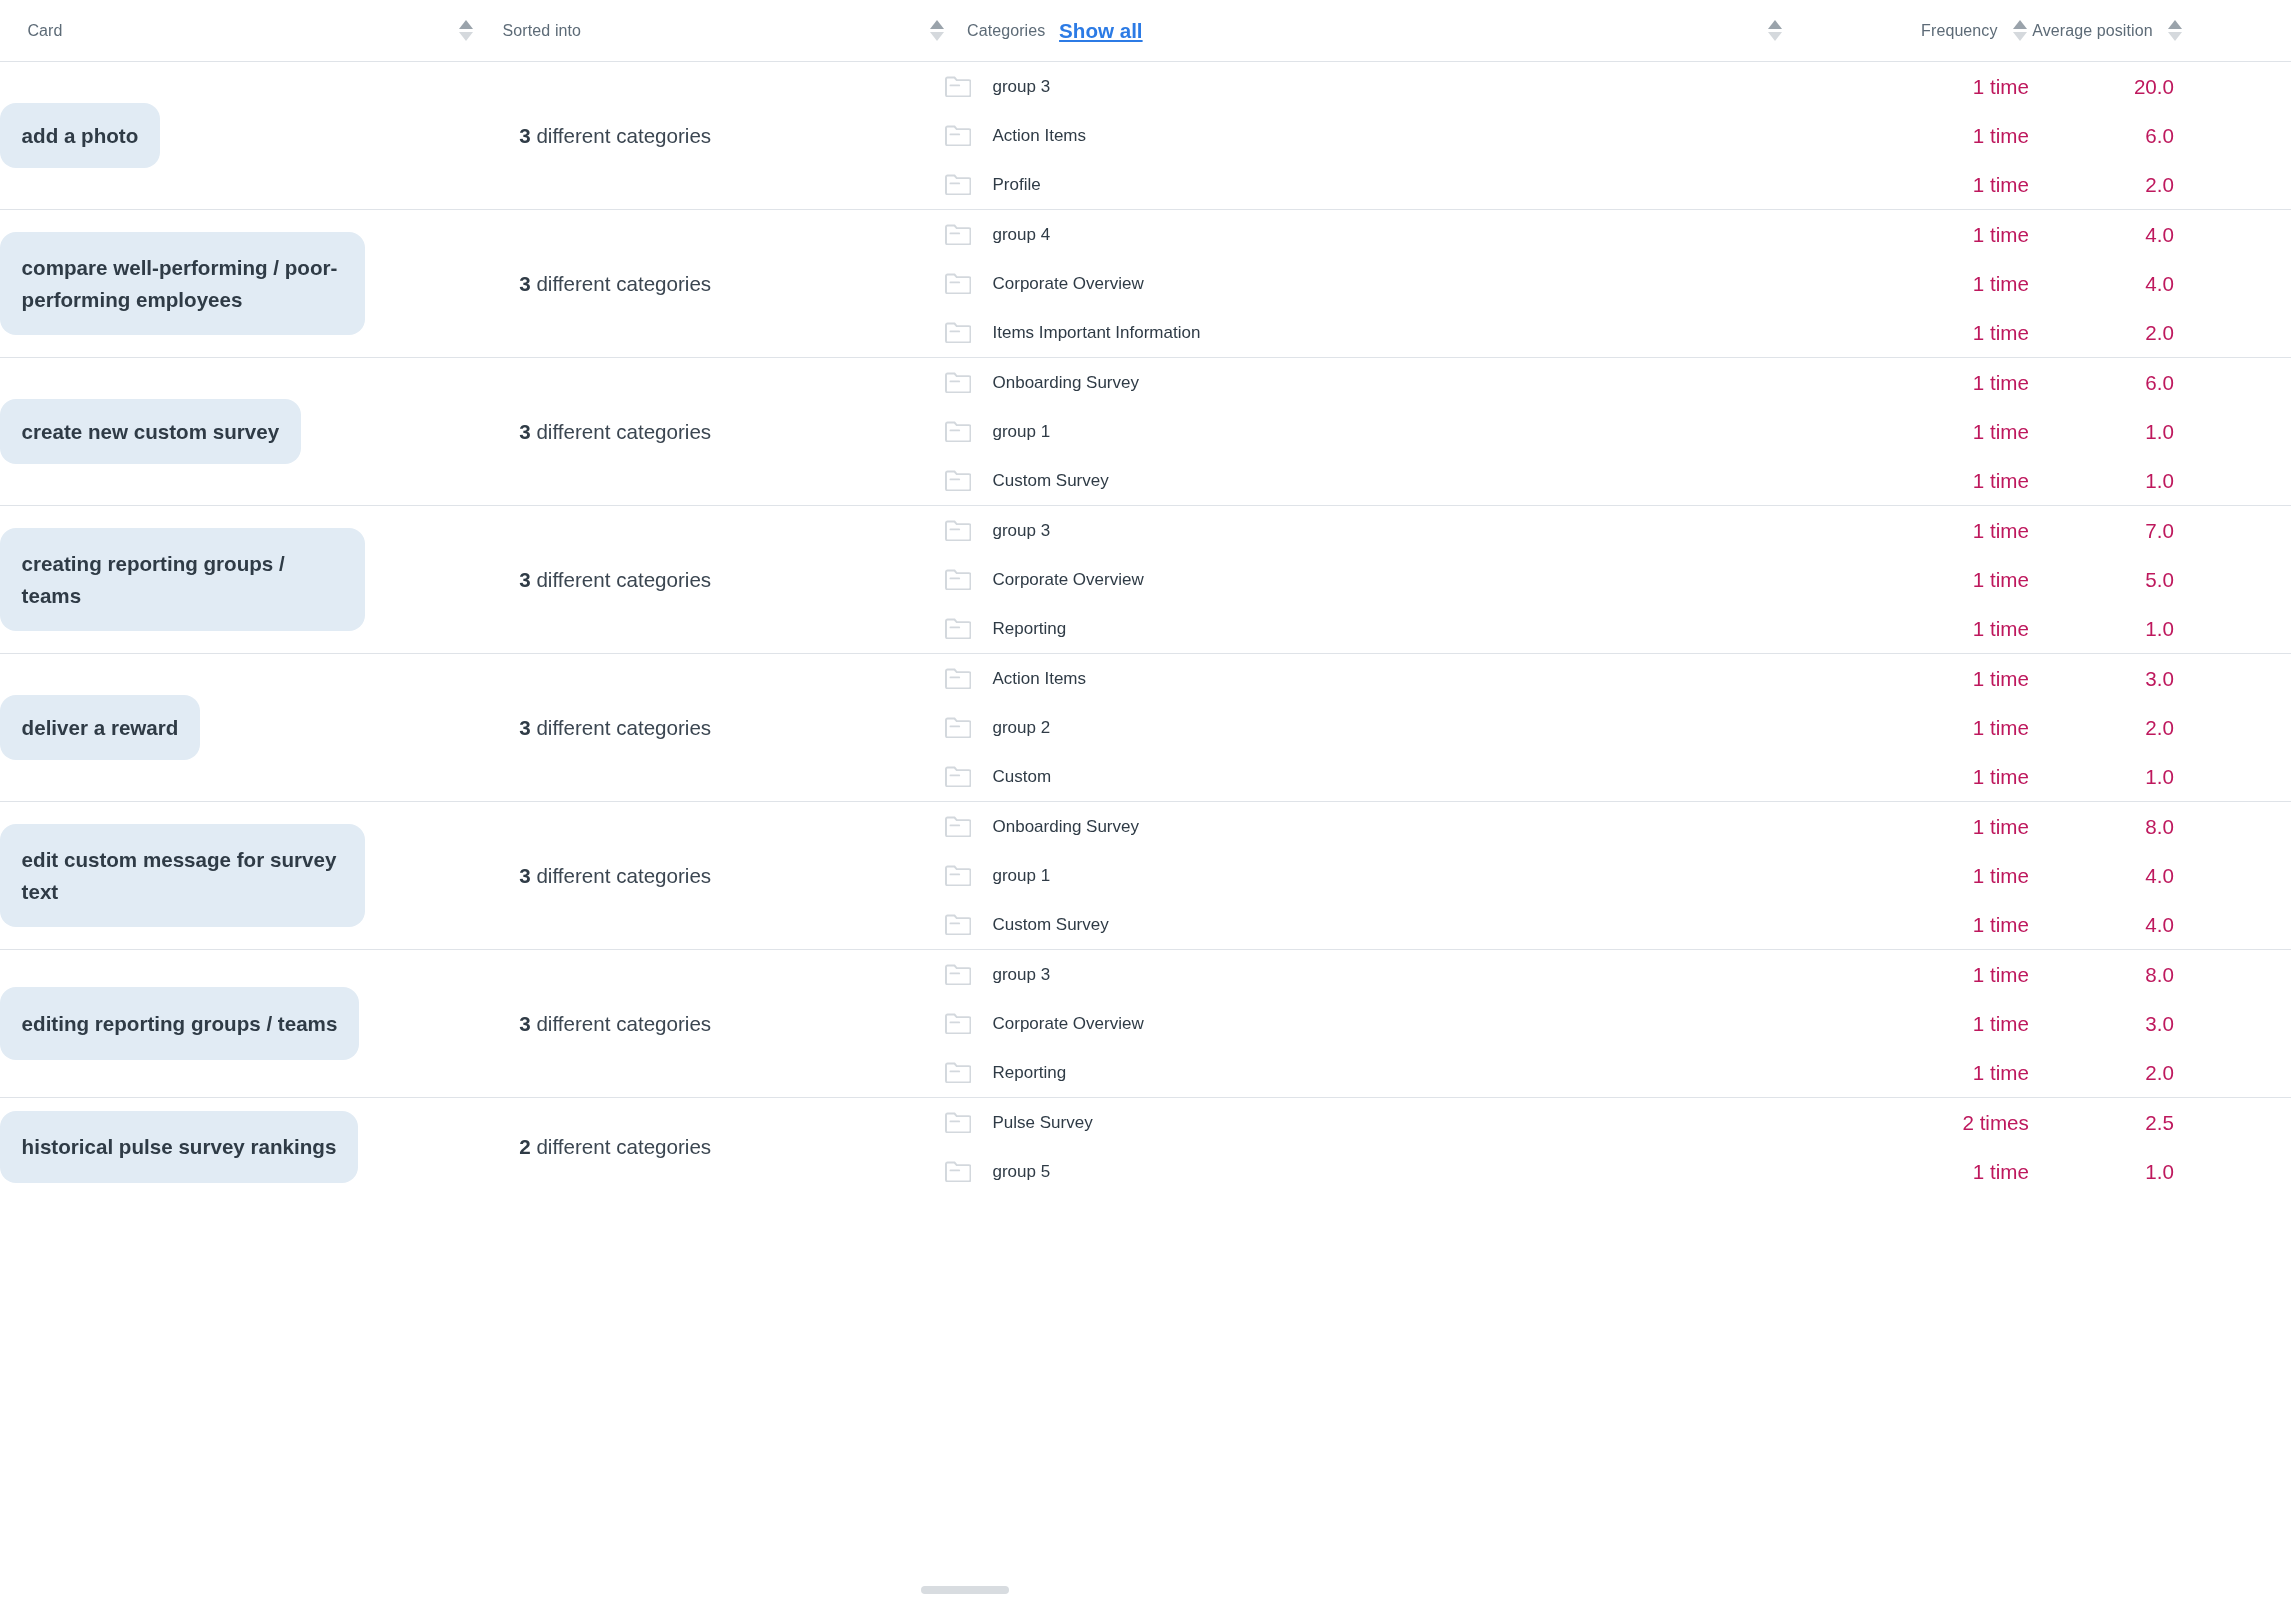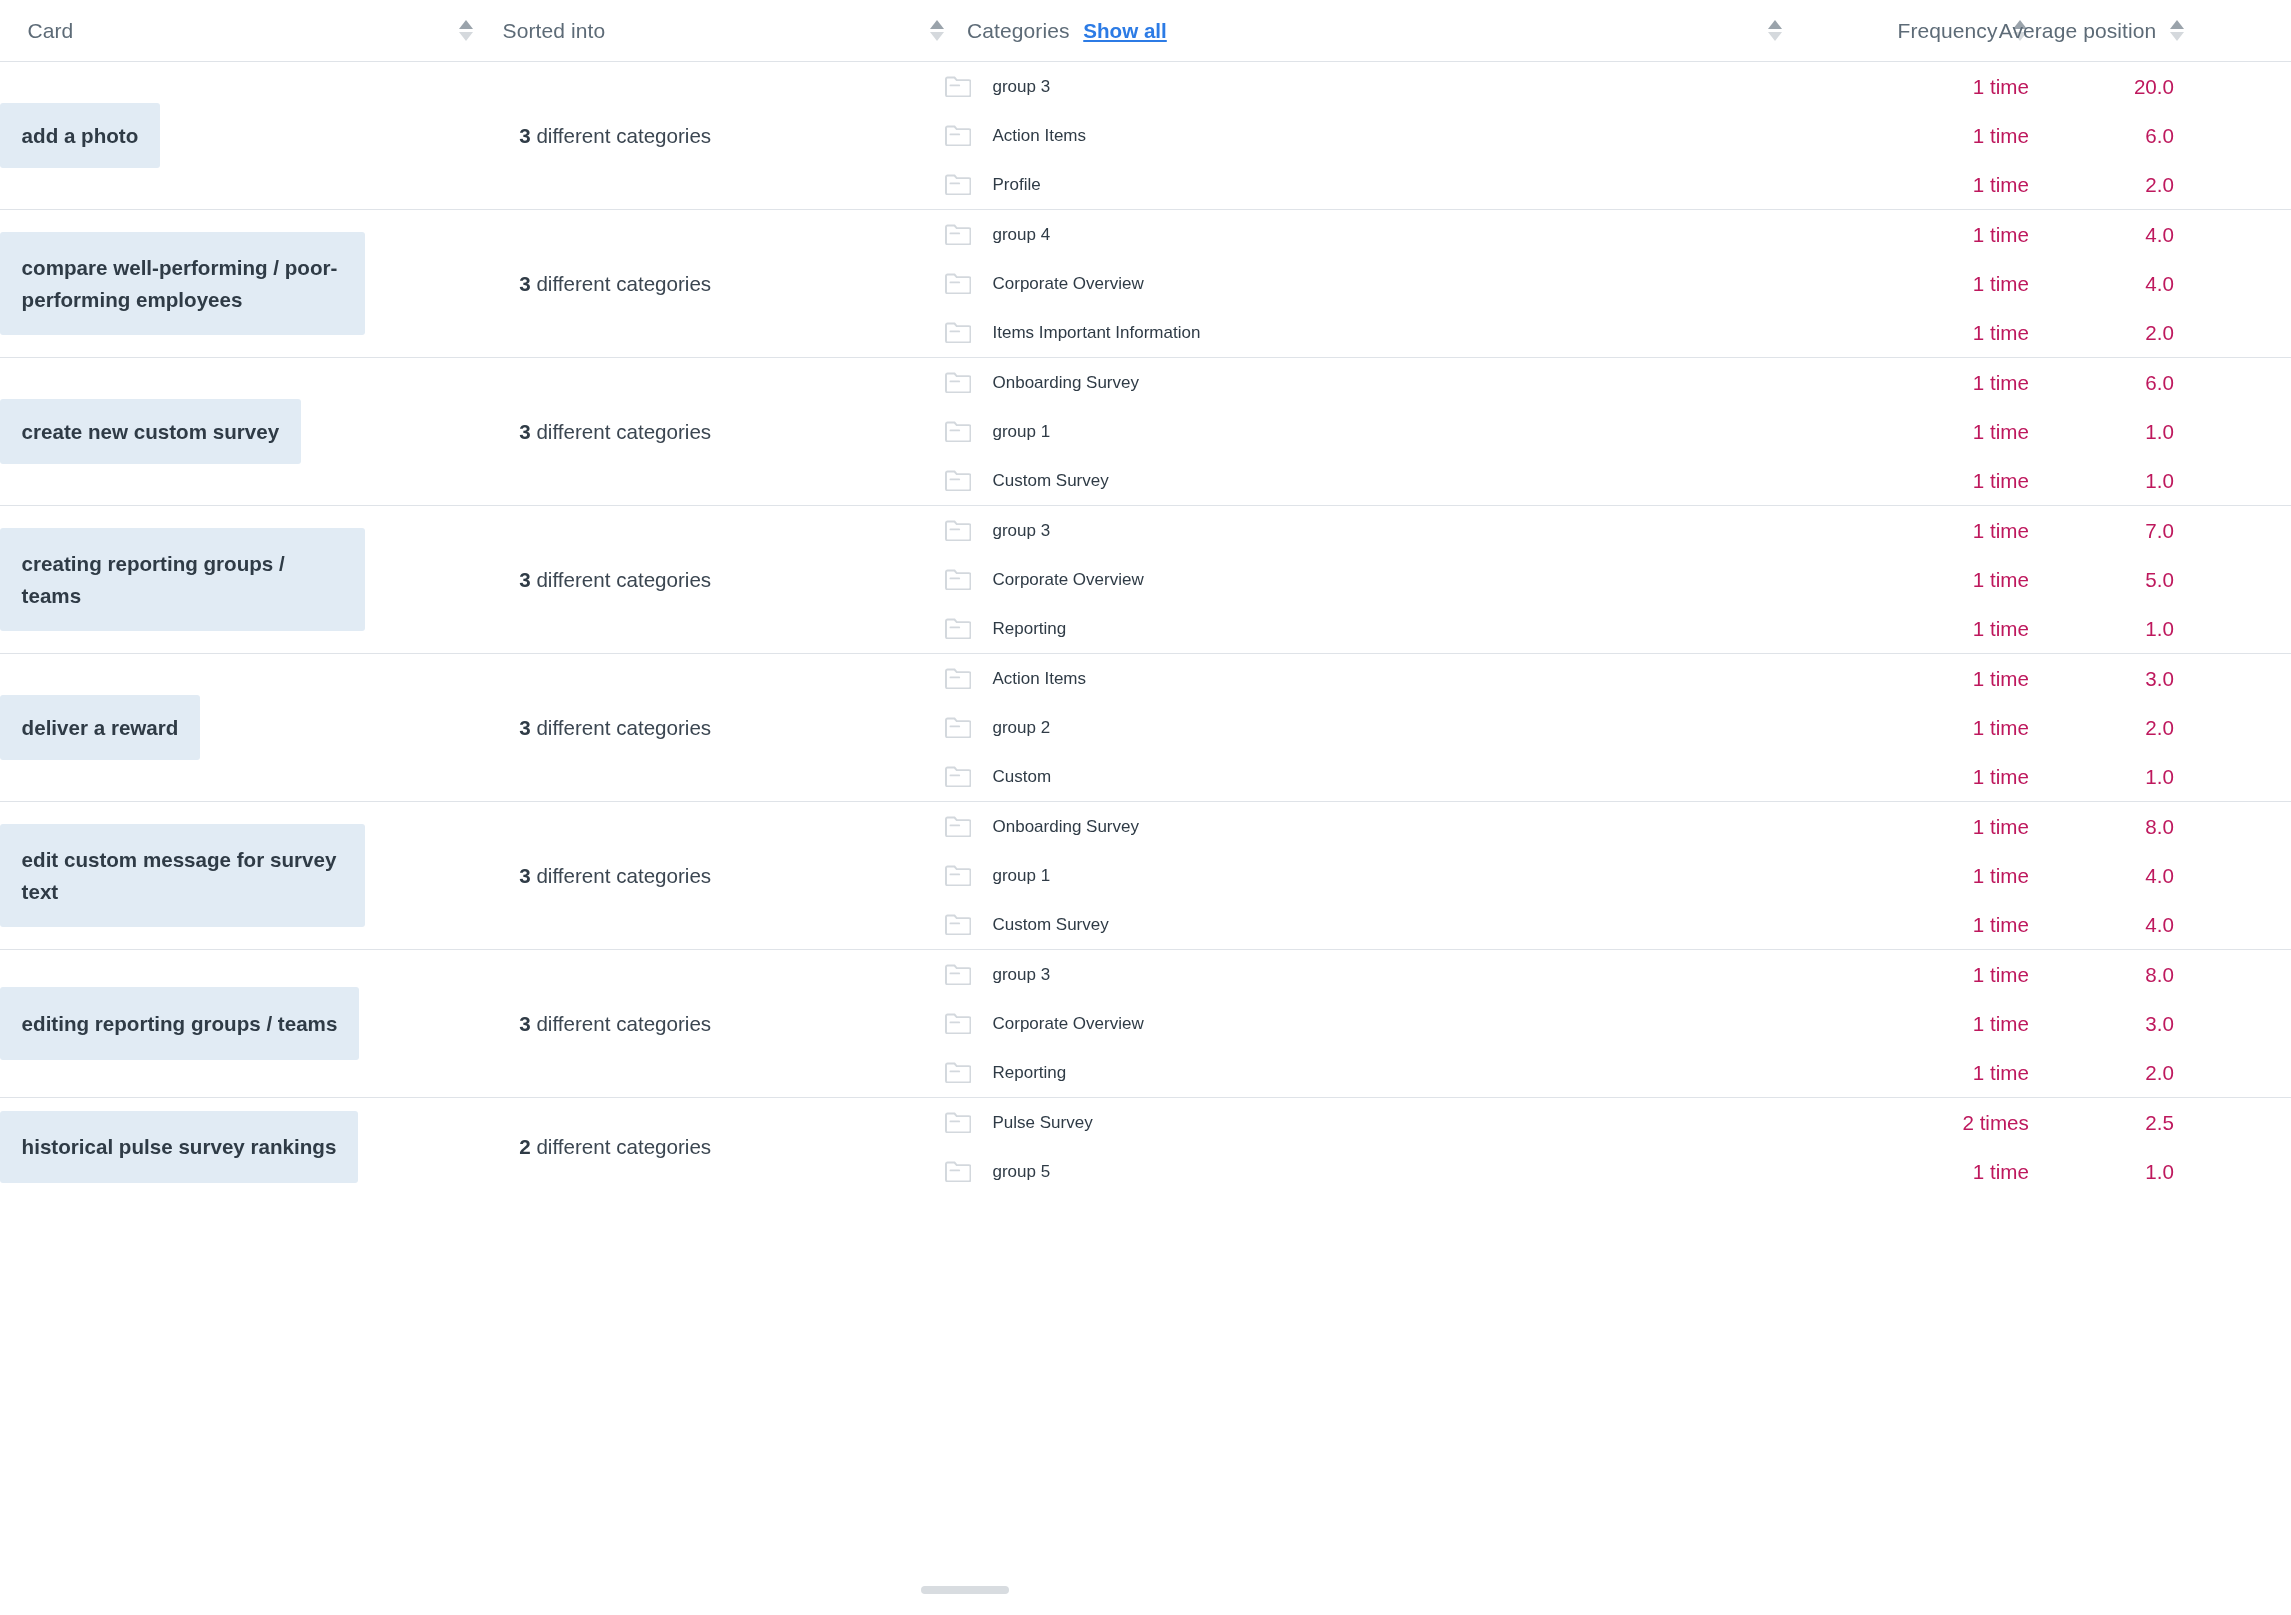--- a/index.html
+++ b/index.html
@@ -46,21 +46,21 @@
   .th-inner {
     display: flex;
     align-items: center;
     height: 61px;
     box-sizing: border-box;
   }
   .th-inner.left  { justify-content: flex-start; padding-left: 27.4px; }
   .th-inner.right { justify-content: flex-end;   padding-right: 0; }
 
   .th-label {
-    font-size: 21px;
+    font-size: 16px;
     color: #5d6b77;
     font-weight: 400;
     white-space: nowrap;
     letter-spacing: 0.1px;
   }
 
   .sorter {
     display: inline-flex;
     flex-direction: column;
     align-items: center;
@@ -103,21 +103,21 @@
   }
   tbody tr.data-row:last-child > td { border-bottom: none; }
 
   .cell-pad { padding: 27.4px 0; }
 
   
   .card-cell { padding-left: 59px; padding-right: 19.6px; }
   .card-chip {
     display: inline-block;
     background: #e1ebf4;
-    border-radius: 3px;
+    border-radius: 16px;
     padding: 20.6px 21.6px;
     font-size: 20.6px;
     font-weight: bold;
     color: #2f3b46;
     line-height: 1.52;
     max-width: 365px;
     box-sizing: border-box;
   }
   .card-chip.one-line { padding: 16.7px 21.6px; }
 

